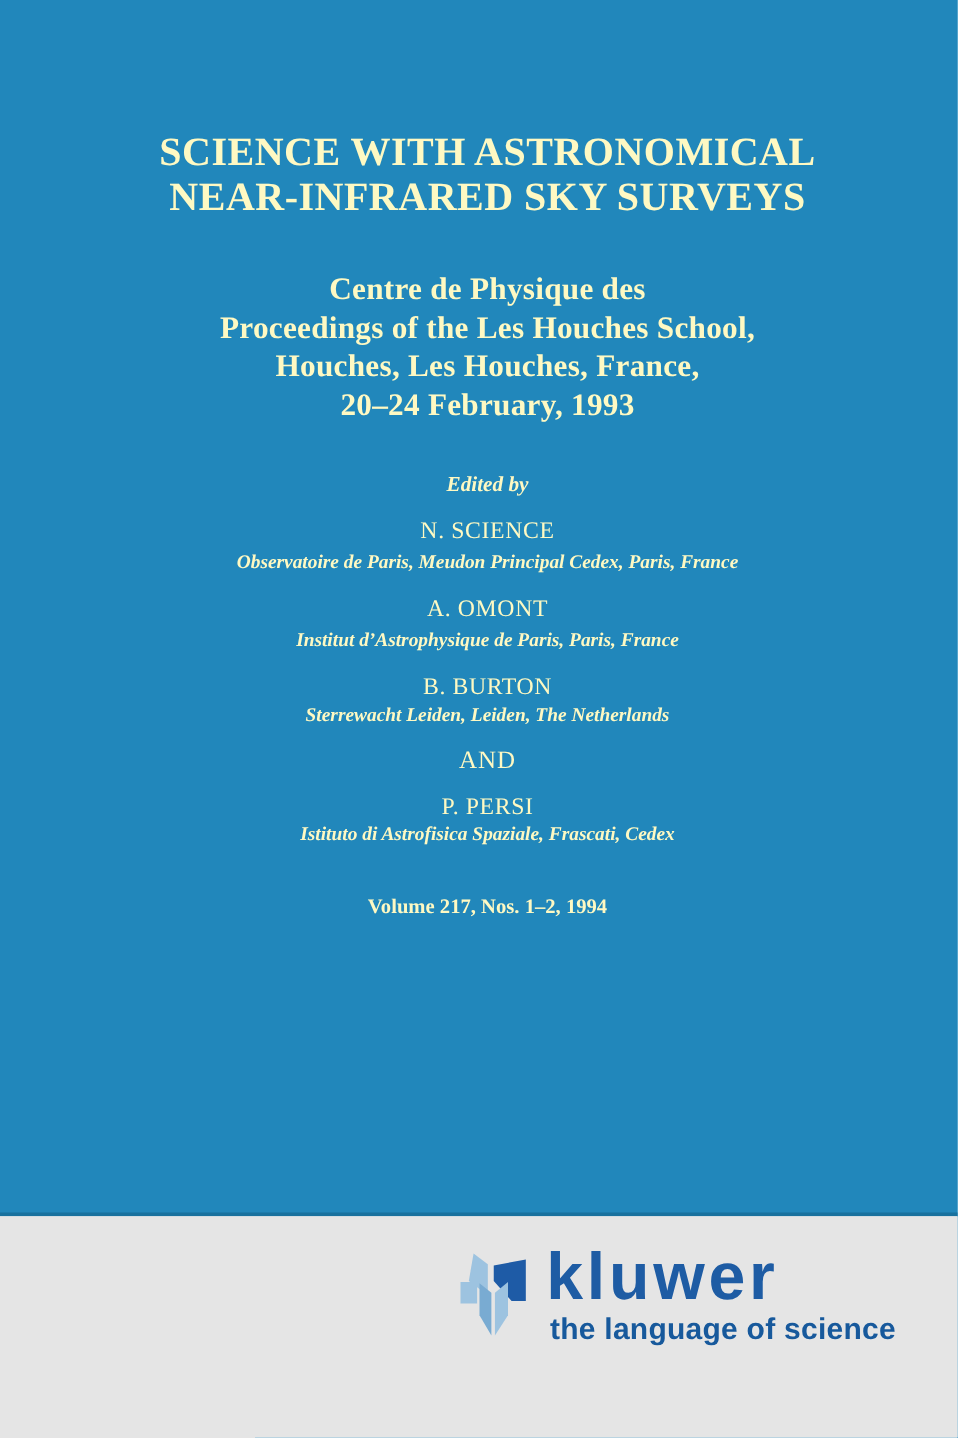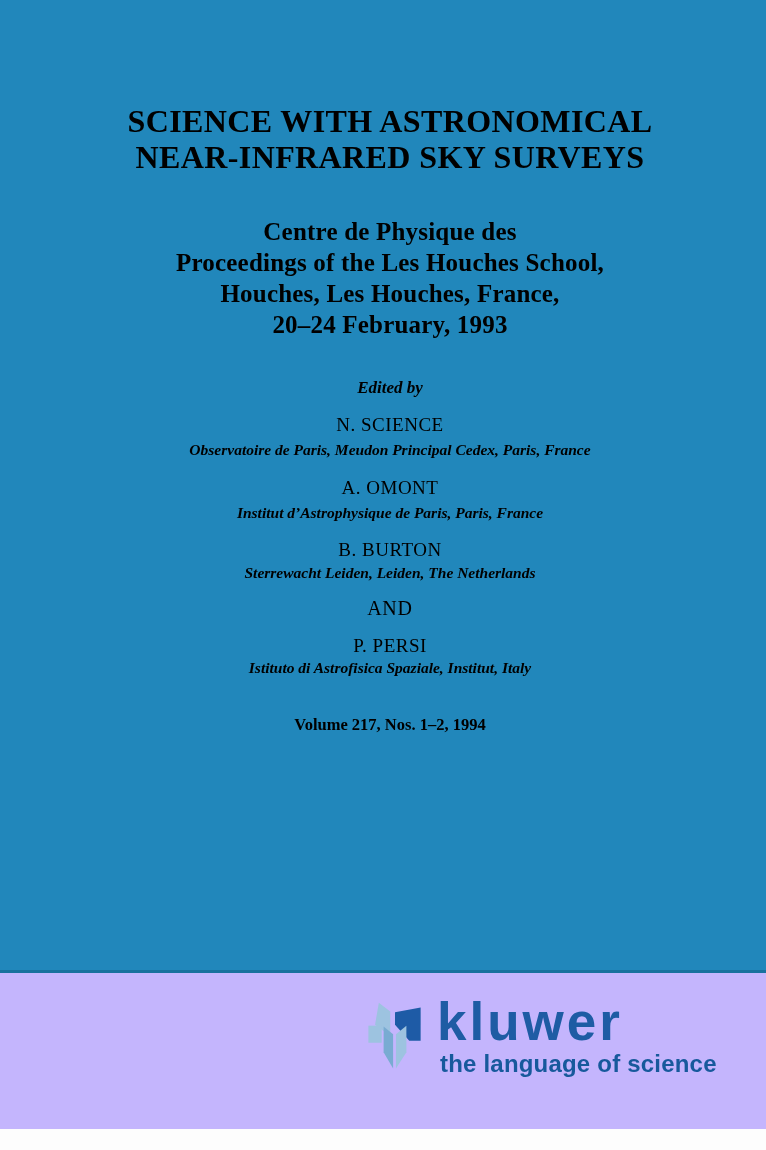--- a/index.html
+++ b/index.html
@@ -13,21 +13,21 @@
 
   
   .cover-top {
     position: absolute; top: 0; left: 0;
     width: 766px; height: 970px;
     background: #2187BB;
     border-bottom: 3px solid #18719E;
   }
   .block {
     position: absolute; left: 14px; right: 0;
-    text-align: center; color: #000000;
+    text-align: center; color: #fef9c3;
   }
   .title {
     top: 103px;
     font-weight: 700; font-size: 32px; line-height: 36px;
     letter-spacing: 0.4px; margin: 0;
   }
   .title span, .subtitle span { display: block; }
   .subtitle {
     top: 216px;
     font-weight: 700; font-size: 25px; line-height: 31px;
@@ -53,22 +53,22 @@
   }
   .reprint {
     top: 714px;
     font-weight: 700; font-size: 16.5px; line-height: 21px;
   }
   .reprint .journal { font-style: italic; }
 
   
   .footer {
     position: absolute; top: 973px; left: 0;
-    width: 766px; height: 156px;
-    background: #c4b5fd;
+    width: 766px; height: 177px;
+    background: #e5e5e5;
   }
   .logo-mark {
     position: absolute; left: 366px; top: 27px;
     width: 58px; height: 76px;
   }
   .wordmark {
     position: absolute; left: 437px; top: 22px;
     font-family: "Liberation Sans", sans-serif;
     font-weight: 700; font-size: 53px; line-height: 53px;
     letter-spacing: 3px;
@@ -108,21 +108,21 @@
 
     <div class="block editor-name" style="top:476px">A. OMONT</div>
     <div class="block editor-affiliation" style="top:503px">Institut d’Astrophysique de Paris, Paris, France</div>
 
     <div class="block editor-name" style="top:538px">B. BURTON</div>
     <div class="block editor-affiliation" style="top:563px">Sterrewacht Leiden, Leiden, The Netherlands</div>
 
     <div class="block and-separator">AND</div>
 
     <div class="block editor-name" style="top:634px">P. PERSI</div>
-    <div class="block editor-affiliation" style="top:658px">Istituto di Astrofisica Spaziale, Institut, Italy</div>
+    <div class="block editor-affiliation" style="top:658px">Istituto di Astrofisica Spaziale, Frascati, Cedex</div>
 
     <div class="block reprint">
       <div>Volume 217, Nos. 1–2, 1994</div>
     </div>
 
   </div>
 
   <div class="footer">
 
     <svg class="logo-mark" viewBox="0 0 58 80" xmlns="http://www.w3.org/2000/svg" aria-hidden="true">

